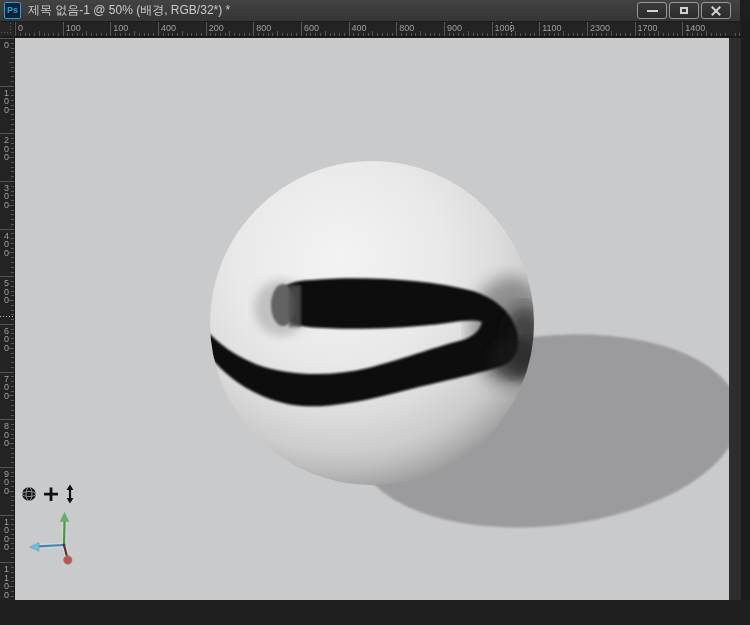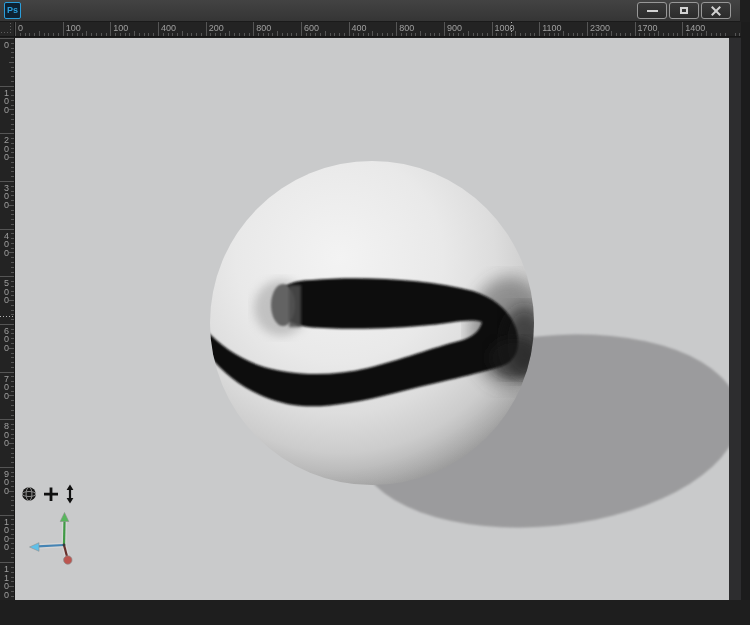--- a/index.html
+++ b/index.html
@@ -85,20 +85,21 @@
 </style>
 </head>
 <body>
 
 <div id="app">
 
   <div id="titlebar">
     <div id="appicon">
       <span>Ps</span>
     </div>
+    <span id="wintitle">제목 없음-1 @ 50% (배경, RGB/32*) *</span>
     <div id="winctrls">
       <button class="wbtn">
         <span class="g-min"></span>
       </button>
       <button class="wbtn">
         <span class="g-max"></span>
       </button>
       <button class="wbtn">
         <span class="g-x1"></span>
         <span class="g-x2"></span>

